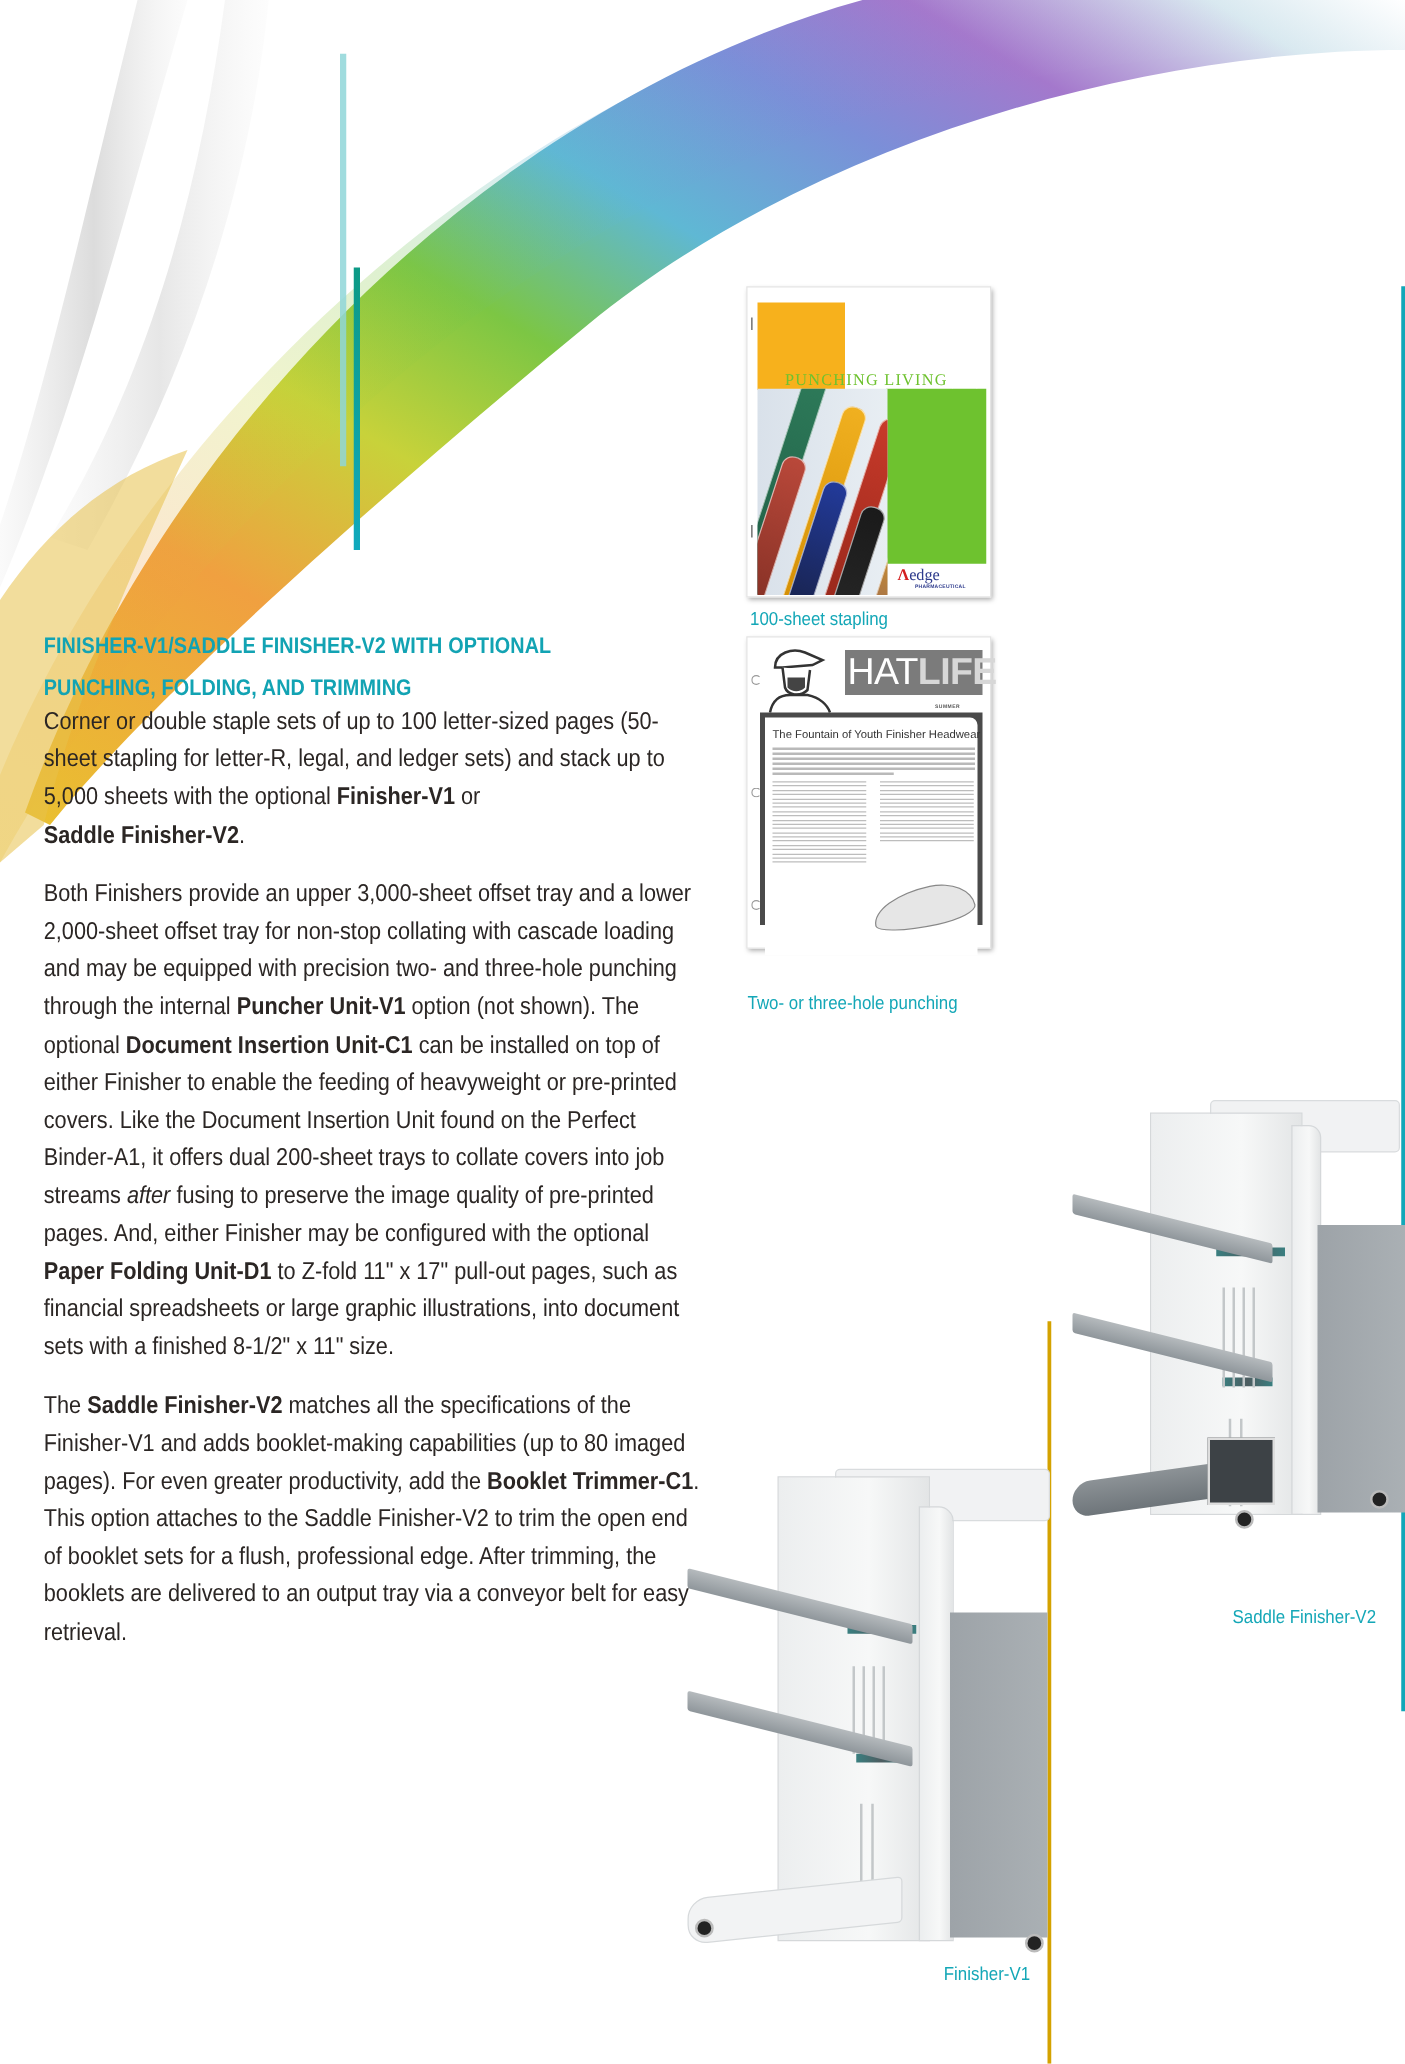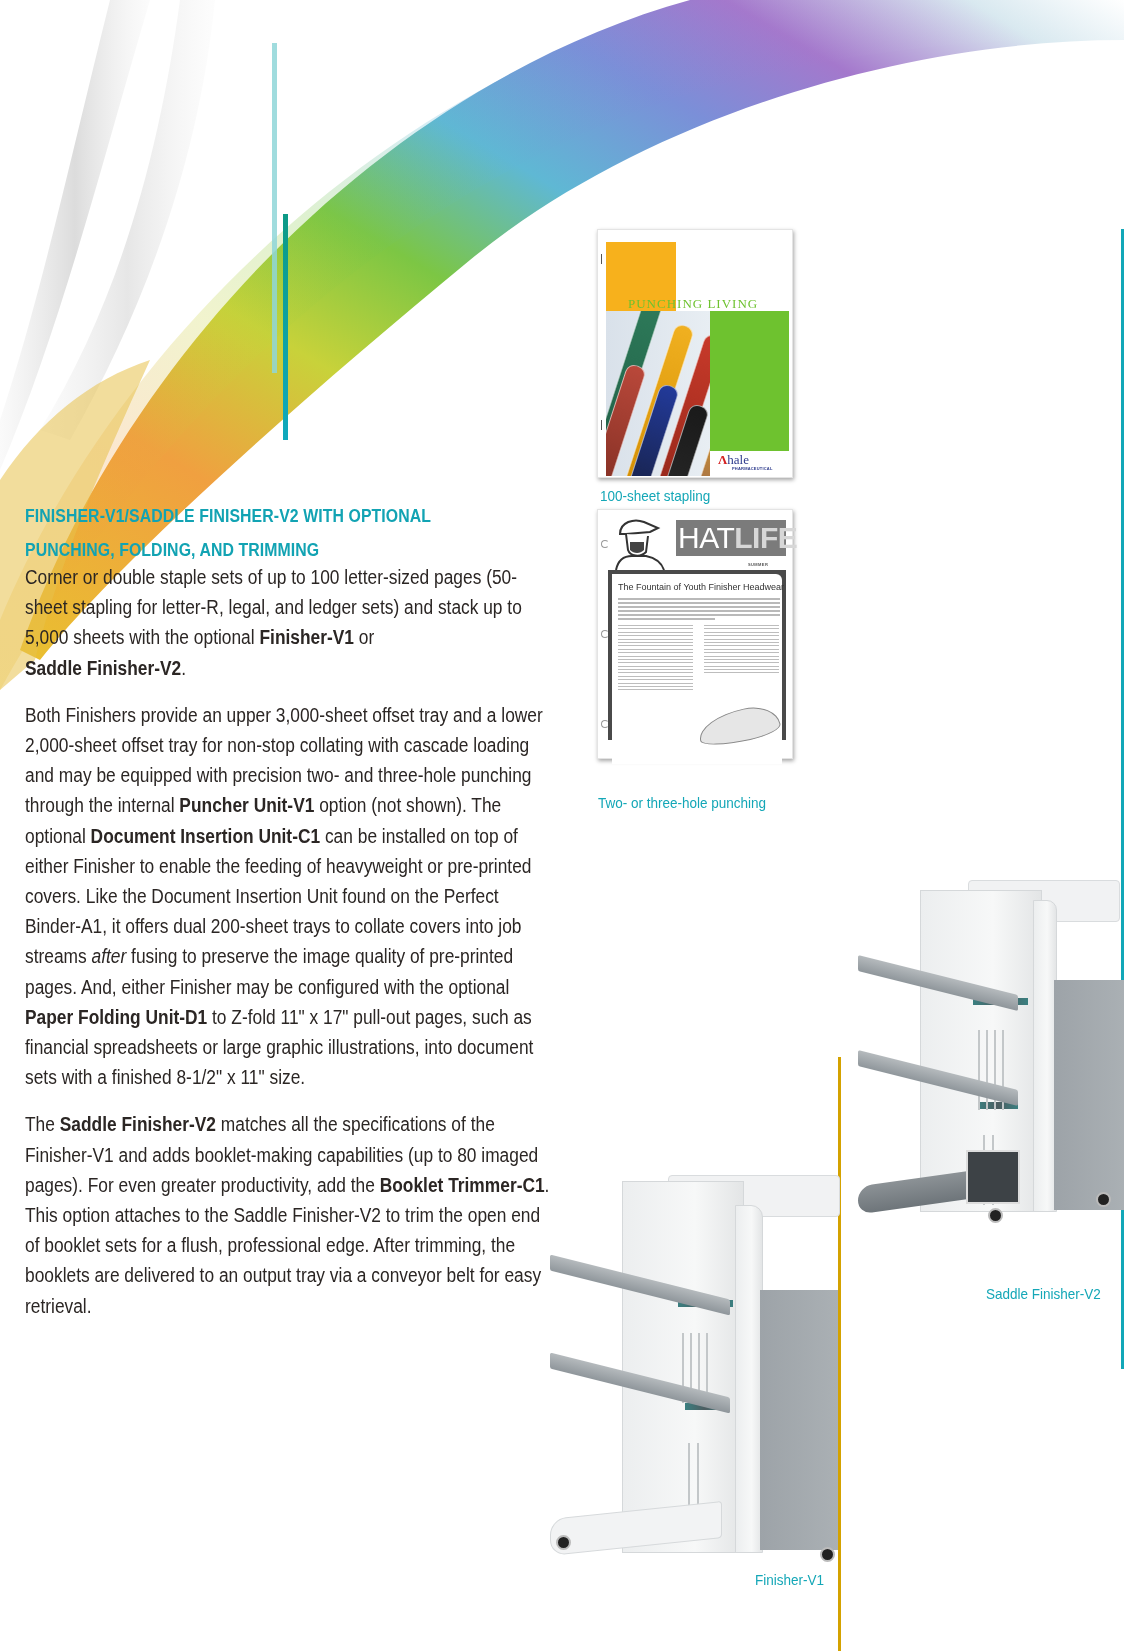--- a/index.html
+++ b/index.html
@@ -14,21 +14,21 @@
     
     .swoosh-svg { position: absolute; left: 0; top: 0; width: 1124px; height: 1651px; }
 
     
     .bar-light-teal { left: 272px; top: 43px; width: 5px; height: 330px; background: #8fd6d8; opacity: .85; }
     .bar-dark-teal  { left: 283px; top: 214px; width: 5px; height: 226px; background: linear-gradient(#0d9a86, #10a9bd); }
     .bar-right-teal { left: 1121px; top: 229px; width: 3px; height: 1140px; background: #12a7b8; }
     .bar-gold       { left: 838px; top: 1057px; width: 3px; height: 594px; background: #d4a200; }
 
     
-    .text-col { left: 25px; top: 498px; width: 520px; font-family: "Liberation Sans", sans-serif; }
+    .text-col { left: 35px; top: 498px; width: 520px; font-family: "Liberation Sans", sans-serif; }
     .heading {
       margin: 0; color: #12a3b3; font-weight: 700; font-size: 18px; line-height: 36px;
       letter-spacing: 0.1px; text-transform: uppercase;
       transform: scaleX(0.88); transform-origin: left center; white-space: nowrap;
     }
     .para {
       margin: 0 0 17px 0; font-size: 19.5px; line-height: 30.2px; color: #2b2624;
       transform: scaleX(0.89); transform-origin: left top; width: 590px;
     }
     .para b { font-weight: 700; }
@@ -160,21 +160,21 @@
     <div class="tube" style="left:10px; top:-20px; background:linear-gradient(#2e7b5a,#1e5c44);"></div>
     <div class="tube" style="left:40px; top:10px; background:linear-gradient(#f0b020,#d08a00);"></div>
     <div class="tube" style="left:70px; top:20px; background:linear-gradient(#c83a2a,#8e2418);"></div>
     <div class="tube" style="left:25px; top:70px; background:linear-gradient(#223a9a,#111);"></div>
     <div class="tube" style="left:55px; top:90px; background:linear-gradient(#1a1a1a,#333);"></div>
     <div class="tube" style="left:-8px; top:50px; background:linear-gradient(#b9483a,#6a241a);"></div>
     <div class="tube" style="left:85px; top:100px; background:linear-gradient(#e0a020,#4b2b8a);"></div>
   </div>
   <div class="abs hl-title">PUNCHING LIVING</div>
   <div class="abs hl-sub">for life</div>
-  <div class="abs hl-logo"><span class="hl-logo-a">Λ</span><span>hale</span></div>
+  <div class="abs hl-logo"><span class="hl-logo-a">Λ</span><span>edge</span></div>
   <div class="abs hl-logo-sub">PHARMACEUTICAL</div>
   <div class="abs staple" style="left:3px; top:24px;"></div>
   <div class="abs staple" style="left:3px; top:190px;"></div>
 </div>
 <div class="abs caption cap1">100-sheet stapling</div>
 
 <div class="abs thumb thumb2">
   <svg class="abs" style="left:8px; top:6px;" width="64" height="56" viewBox="0 0 64 56">
     <path d="M14,18 C14,6 28,2 38,6 L52,12 L44,16 L20,18 Z" fill="#fff" stroke="#333" stroke-width="2"></path>
     <path d="M20,18 L22,34 C24,40 34,42 40,36 L42,20" fill="#fff" stroke="#333" stroke-width="2"></path>

